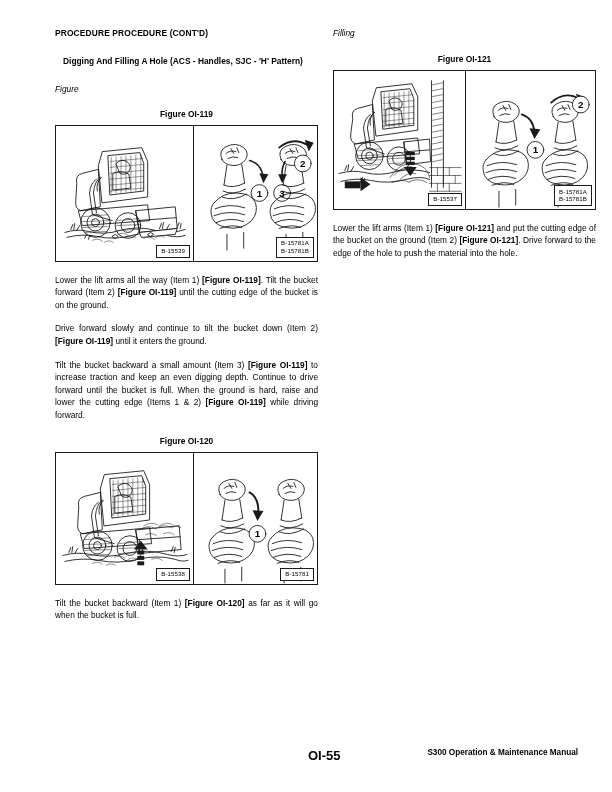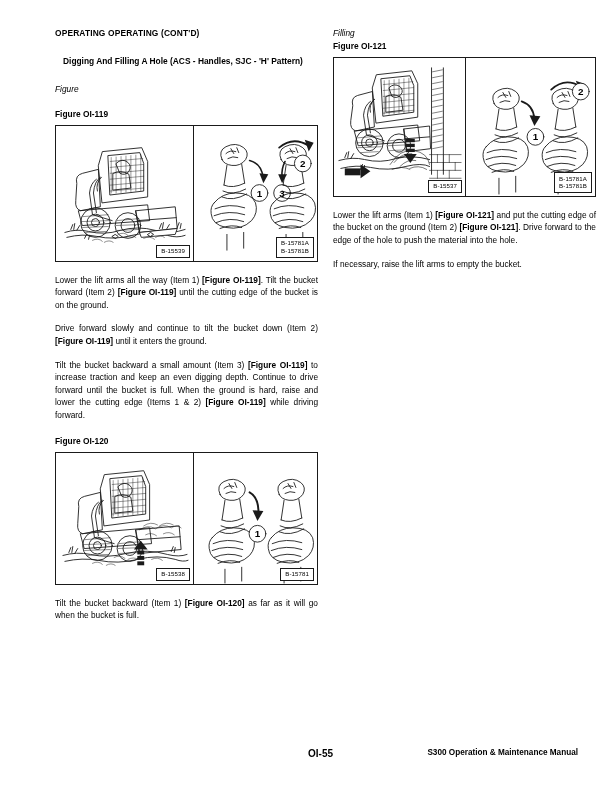--- a/index.html
+++ b/index.html
@@ -49,20 +49,21 @@
     font-size: 8.3px;
     font-style: italic;
     margin: 0 0 14px 0;
     line-height: 1.3;
   }
   .fig-title {
     font-size: 8.4px;
     font-weight: bold;
     margin: 0 0 5px 0;
     line-height: 1.3;
+    text-align: center;
   }
 
   
   p.body {
     font-size: 8.3px;
     line-height: 1.52;
     text-align: justify;
     margin: 8px 0 11px 0;
   }
   p.body:last-child { margin-bottom: 0; }
@@ -104,41 +105,41 @@
     position: absolute;
     left: 55px;
     right: 34px;
     bottom: 32px;
     height: 12px;
   }
   .footer-page {
     position: absolute;
     left: 253px;
     top: 0;
-    font-size: 10px;
+    font-size: 13px;
     font-weight: bold;
   }
   .footer-title {
     position: absolute;
     right: 0;
     top: 0;
     font-size: 8.2px;
     font-weight: bold;
     white-space: nowrap;
     margin-left: 48px;
   }
 </style>
 </head>
 <body>
 
 <div class="page">
 
   <div class="col col-left">
 
-    <div class="doc-head">OPERATING OPERATING (CONT'D)</div>
+    <div class="doc-head">PROCEDURE PROCEDURE (CONT'D)</div>
 
     <div class="sec-head">Digging And Filling A Hole (ACS - Handles, SJC - 'H' Pattern)</div>
 
     <div class="sub-head">Figure</div>
 
     <div class="fig-title">Figure OI-119</div>
 
     <div class="figure" style="height:137px;">
       <div class="fig-pane" style="width:137px;">
         <svg class="art" viewBox="0 0 137 137">
@@ -366,21 +367,21 @@
       </div>
     </div>
 
     <p class="body">
       <span>Tilt the bucket backward (Item 1) </span><span class="b">[Figure OI-120]</span><span> as far as it will go when the bucket is full.</span>
     </p>
   </div>
 
   <div class="col col-right">
 
-    <div class="sub-head" style="margin-bottom:2px;">Filling</div>
+    <div class="sub-head" style="margin-bottom:15px;">Filling</div>
 
     <div class="fig-title">Figure OI-121</div>
 
     <div class="figure" style="height:140px;">
       <div class="fig-pane" style="width:131px;">
         <svg class="art" viewBox="0 0 131 140">
           <g fill="none" stroke="#1a1a1a" stroke-width="0.9" stroke-linejoin="round" stroke-linecap="round">
 
             <path d="M98 10 L98 118"></path>
             <path d="M110 10 L110 118"></path>
@@ -495,21 +496,20 @@
         <div class="partno">B-15781A
 B-15781B</div>
       </div>
     </div>
 
     <p class="body">
       <span>Lower the lift arms (Item 1) </span><span class="b">[Figure OI-121]</span><span> and put the cutting edge of the bucket on the ground (Item 2) </span><span class="b">[Figure OI-121]</span><span>. Drive forward to the edge of the hole to push the material into the hole.</span>
     </p>
 
 
-    <p class="body">If necessary, raise the lift arms to empty the bucket.</p>
   </div>
 
   <div class="footer">
     <div class="footer-page">OI-55</div>
     <div class="footer-title">S300 Operation &amp; Maintenance Manual</div>
   </div>
 
 </div>
 
 </body></html>

